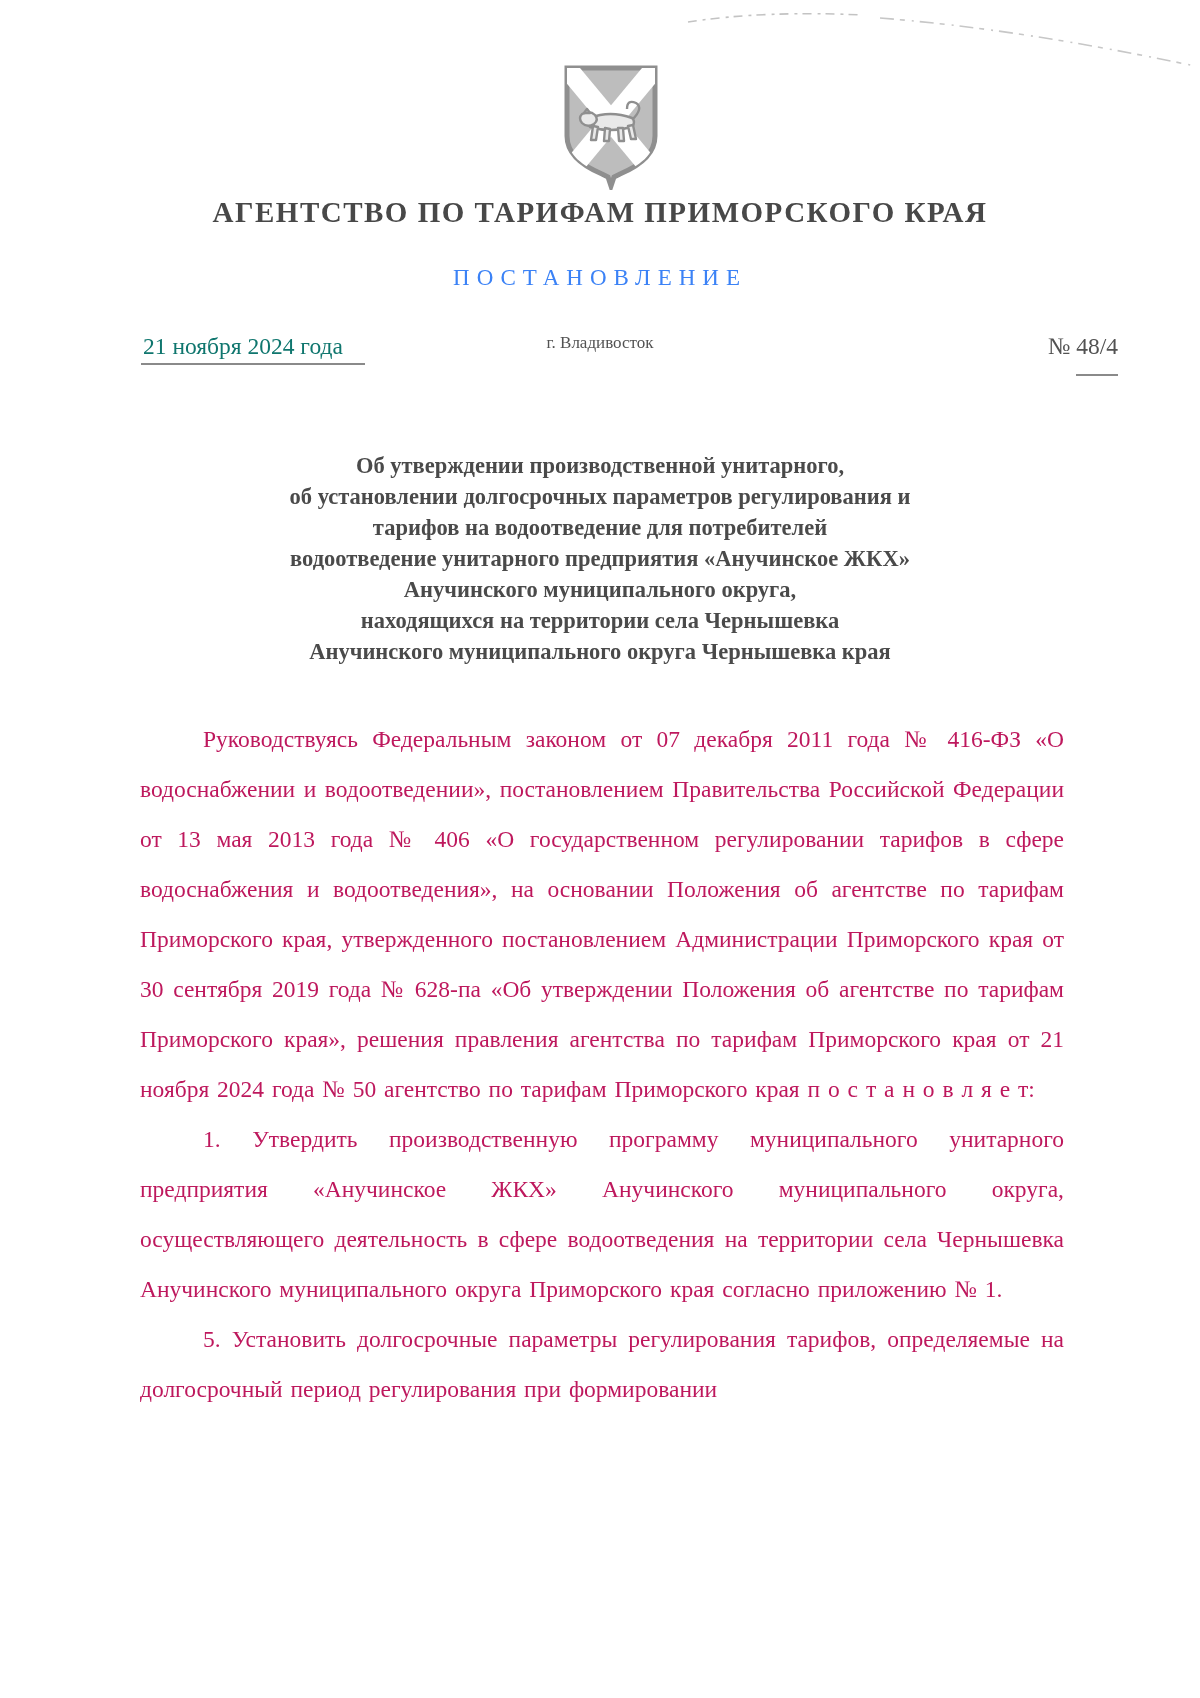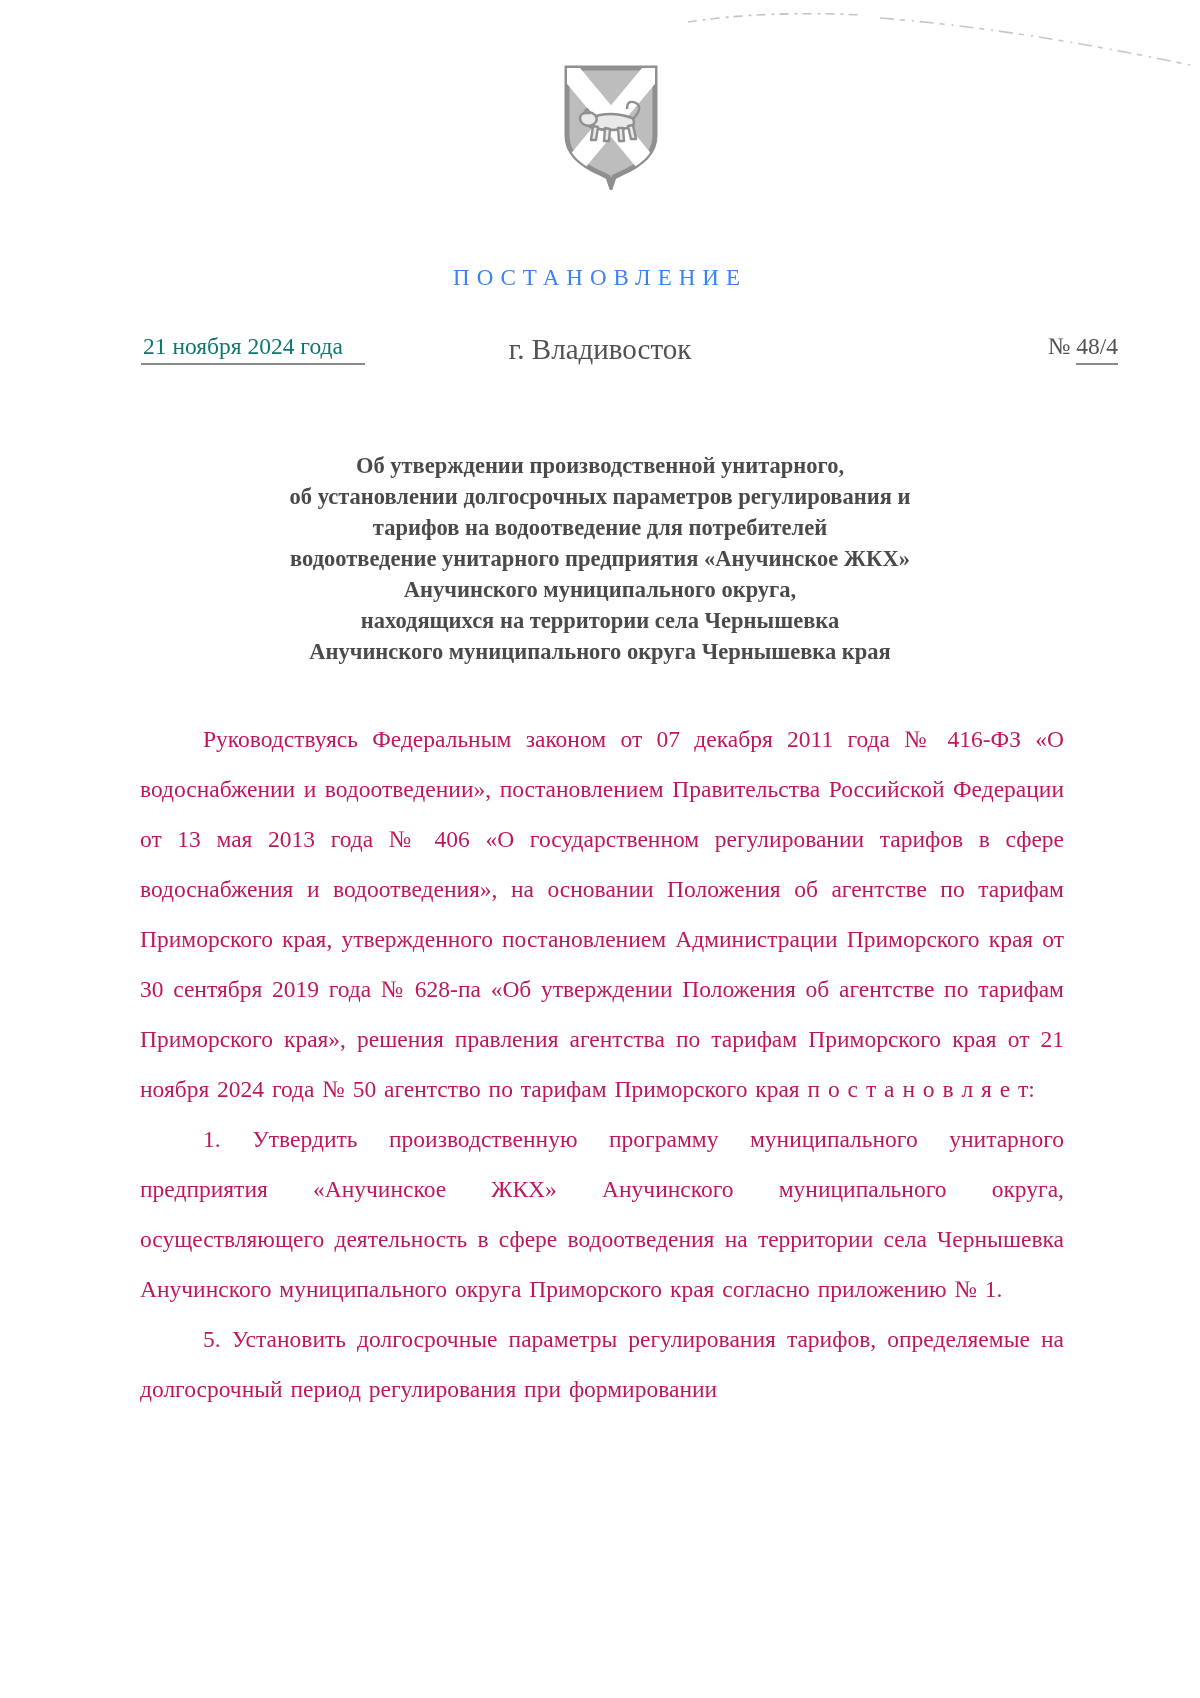--- a/index.html
+++ b/index.html
@@ -68,35 +68,35 @@
     border-bottom: 2px solid #8a8a8a;
     color: #0f766e;
   }
 
   .meta-city {
     position: absolute;
     top: 333px;
     left: 0;
     width: 100%;
     text-align: center;
-    font-size: 29px;
+    font-size: 17px;
     color: #525252;
   }
 
   .meta-number {
     position: absolute;
     top: 333px;
     right: 82px;
     font-size: 23.5px;
     color: #525252;
   }
   .meta-number .num-value {
     display: inline-block;
     border-bottom: 2px solid #8a8a8a;
-    padding-bottom: 3px;
+    padding-bottom: 14px;
   }
 
   .doc-title {
     position: absolute;
     top: 450px;
     left: 110px;
     right: 110px;
     text-align: center;
     font-size: 22.5px;
     font-weight: bold;
@@ -154,20 +154,21 @@
         <path d="M24,51 l3,-4 l3,4 Z"></path>
 
         <path d="M33,64 l-2,14 l5,0 l2,-13 Z"></path>
         <path d="M45,66 l-1,13 l5,0 l1,-12 Z"></path>
         <path d="M58,66 l1,13 l5,0 l-1,-13 Z"></path>
         <path d="M68,64 l3,13 l5,0 l-3,-14 Z"></path>
       </g>
     </g>
   </svg>
 
+  <div class="agency-name">АГЕНТСТВО ПО ТАРИФАМ ПРИМОРСКОГО КРАЯ</div>
 
   <div class="doc-type">ПОСТАНОВЛЕНИЕ</div>
 
   <div class="meta-date">21 ноября 2024 года</div>
   <div class="meta-city">г. Владивосток</div>
   <div class="meta-number">
     <span>№</span>
     <span class="num-value">48/4</span>
   </div>
 

